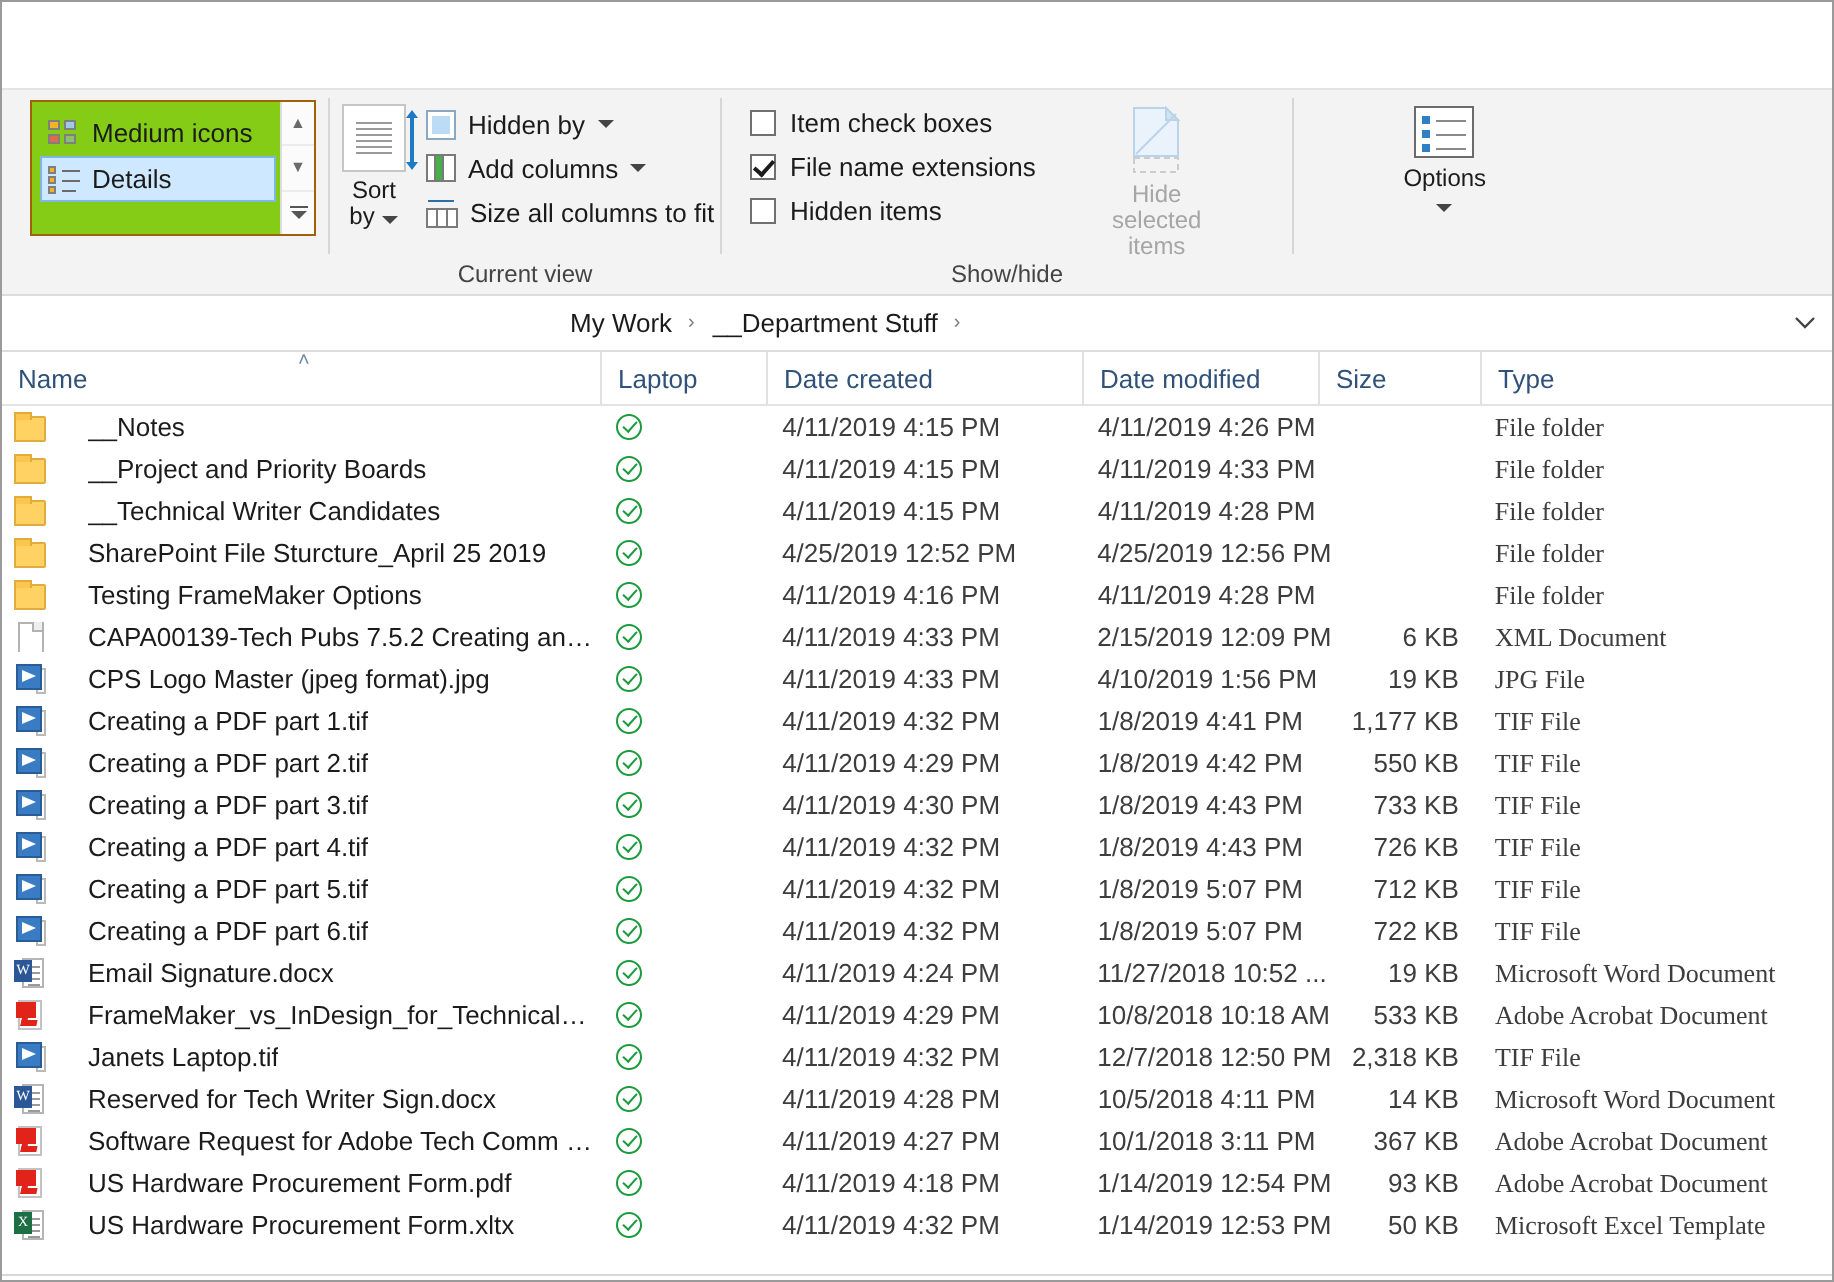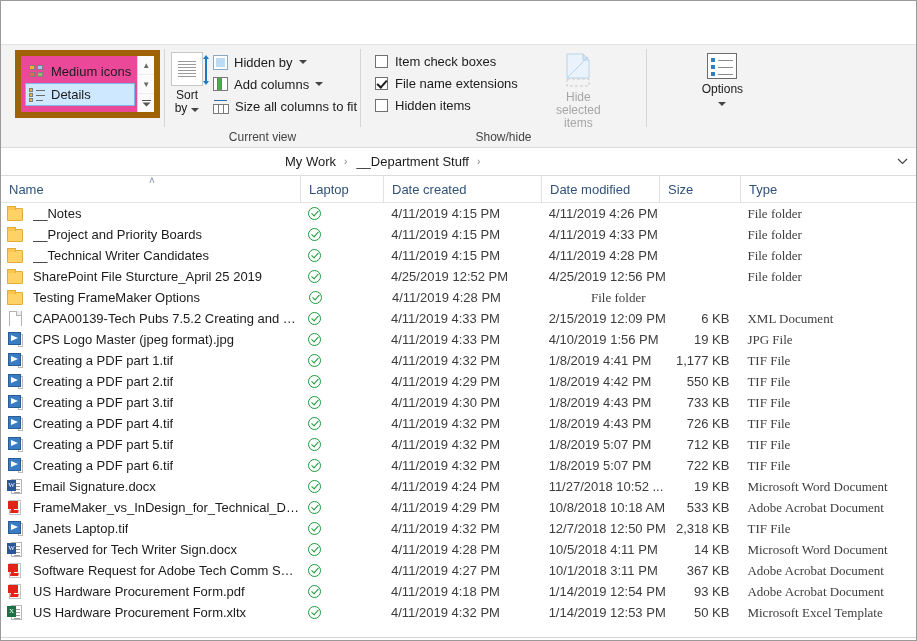--- a/index.html
+++ b/index.html
@@ -62,22 +62,22 @@
     width: 1px;
     background: #d6d6d6;
     margin: 4px 0 20px 0;
     flex: 0 0 auto;
   }
 
   
   .layout-group { width: 163px; }
   .gallery {
     display: flex;
-    border: 6px solid #a16207;
-    background: #ec4899;
+    border: 1px solid #a16207;
+    background: #84cc16;
     height: 68px;
     width: 150px;
     margin-left: 8px;
   }
   .gallery-items {
     flex: 1 1 auto;
     padding: 4px 2px 0 4px;
     overflow: hidden;
   }
   .gal-item {
@@ -313,21 +313,21 @@
     font-size: 13px;
     color: #1b1b1b;
     cursor: default;
   }
   .c-name  { width: 300px; display:flex; align-items:center; padding-left: 6px; overflow:hidden; white-space:nowrap;}
   .c-status{ width: 83px; display:flex; align-items:center; padding-left: 8px;}
   .c-dcre  { width: 158px; padding-left: 8px; color:#3d3d3d; white-space:nowrap;}
   .c-dmod  { width: 118px; padding-left: 8px; color:#3d3d3d; white-space:nowrap;}
   .c-size  { width: 81px; text-align:right; padding-right: 10px; color:#3d3d3d; white-space:nowrap;}
   .c-type  { width: 177px; padding-left: 8px; color:#3d3d3d; white-space:nowrap;font-family:Liberation Serif, serif;}
-  .fname { margin-left: 10px; overflow:hidden; text-overflow:ellipsis; white-space:nowrap; }
+  .fname { margin-left: 21px; overflow:hidden; text-overflow:ellipsis; white-space:nowrap; }
 
   
   .sync-ok {
     width: 13px; height: 13px; border-radius: 50%;
     border: 1.5px solid #1a9b3c;
     position: relative;
   }
   .sync-ok::after{
     content:""; position:absolute; left:3.6px; top:1.2px;
     width:3px; height:6px;
@@ -669,20 +669,21 @@
         <div class="c-type">File folder</div>
       </div>
       <div class="row">
         <div class="c-name">
           <span class="ficon folder"></span>
           <span class="fname">Testing FrameMaker Options</span>
         </div>
         <div class="c-status">
           <span class="sync-ok"></span>
         </div>
+        <div class="c-dcre">4/11/2019 4:16 PM</div>
         <div class="c-dmod">4/11/2019 4:28 PM</div>
         <div class="c-size"></div>
         <div class="c-type">File folder</div>
       </div>
       <div class="row">
         <div class="c-name">
           <span class="ficon doc"></span>
           <span class="fname">CAPA00139-Tech Pubs 7.5.2 Creating and updati...</span>
         </div>
         <div class="c-status">

